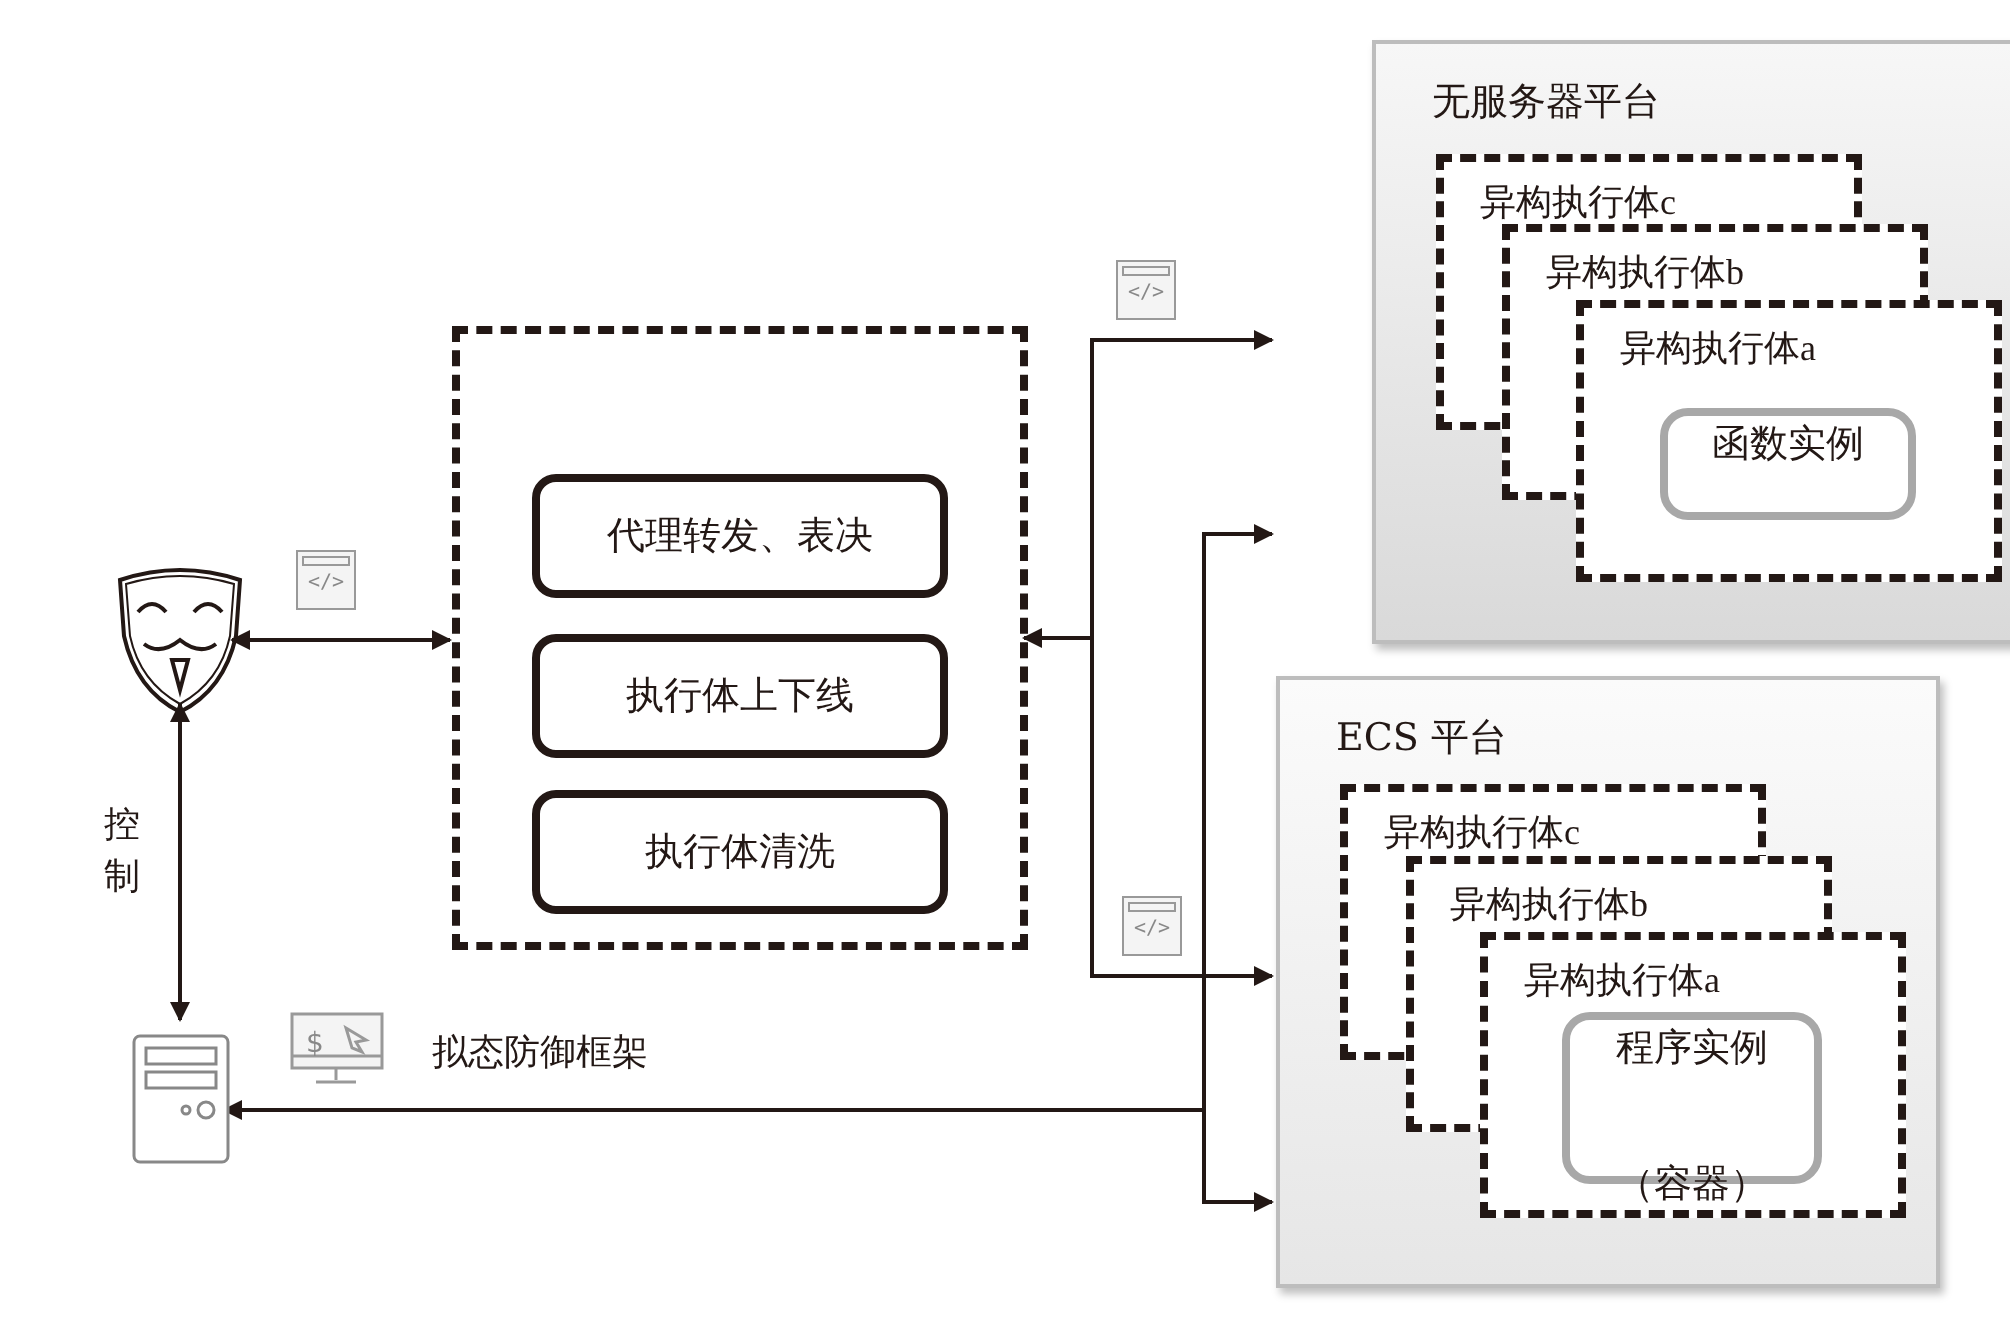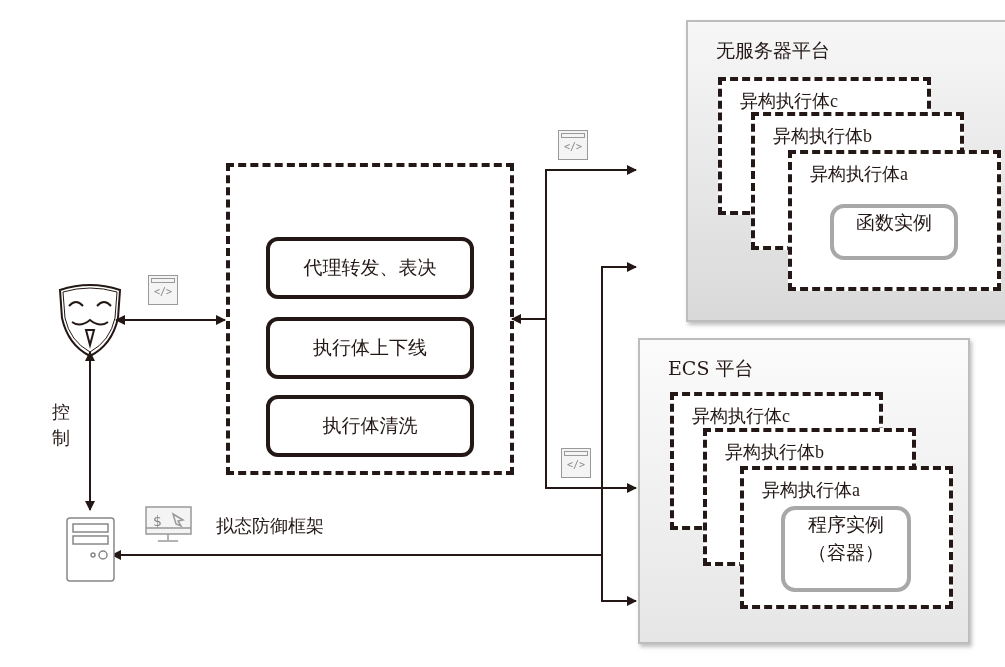--- a/index.html
+++ b/index.html
@@ -125,18 +125,18 @@
 <div class="platform bot">
   <div class="platform-title">ECS 平台</div>
   <div class="exe" style="left:30px;top:52px;width:205px;height:130px;">
     <div class="exe-label">异构执行体c</div>
   </div>
   <div class="exe" style="left:63px;top:88px;width:205px;height:130px;">
     <div class="exe-label">异构执行体b</div>
   </div>
   <div class="exe" style="left:100px;top:126px;width:205px;height:135px;">
     <div class="exe-label">异构执行体a</div>
-    <div class="instance" style="left:37px;top:36px;width:122px;height:78px;">
+    <div class="instance" style="left:37px;top:36px;width:122px;height:78px;gap:40px;">
       <span>程序实例</span>
       <span>（容器）</span>
     </div>
   </div>
 </div>
 
 </body></html>

